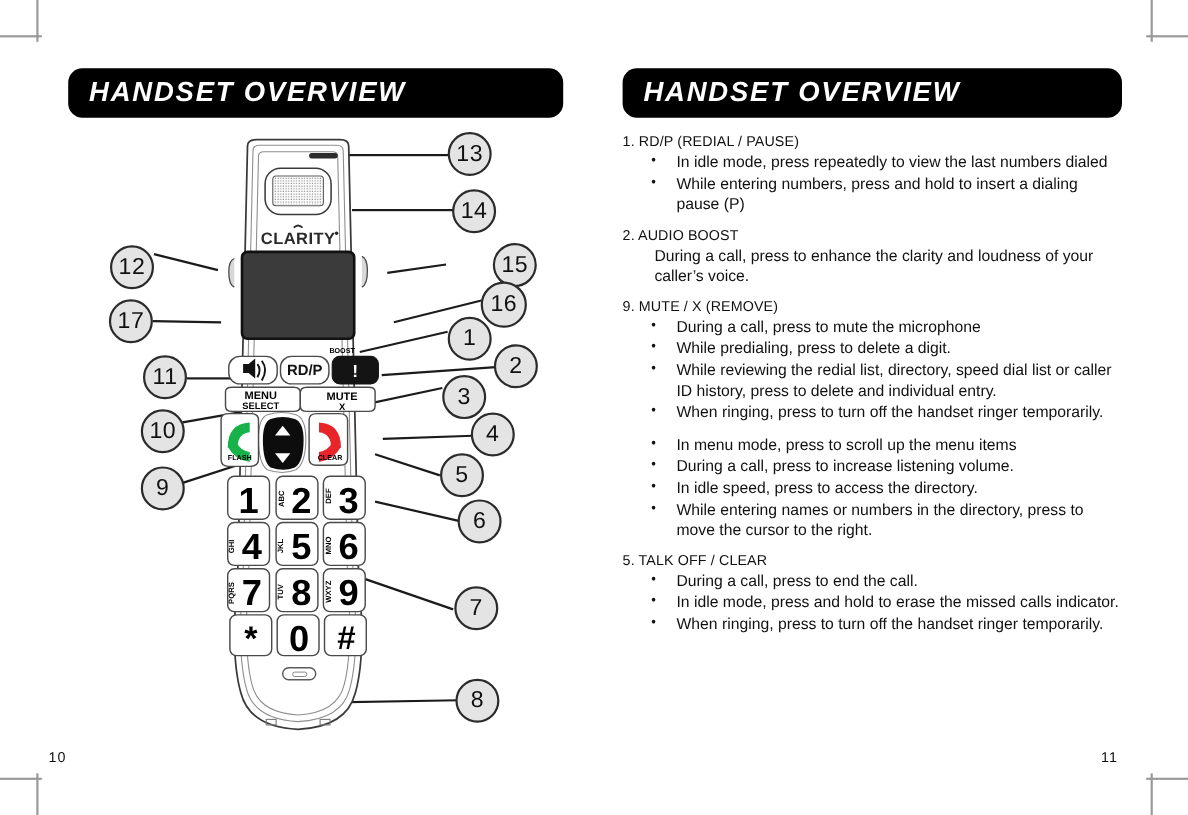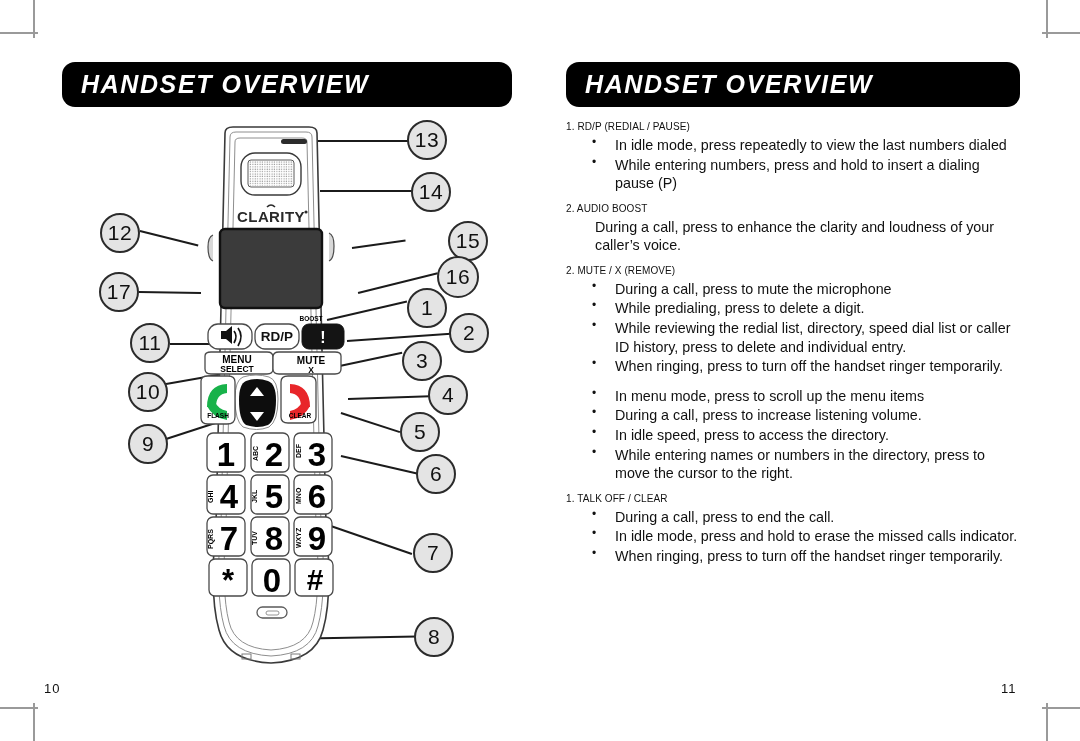--- a/index.html
+++ b/index.html
@@ -46,21 +46,21 @@
   
   .instructions{
     position:absolute;
     left:566px;top:122px;width:456px;
     font-size:14.3px;
     color:#111111;
     line-height:1.0;
   }
   .sec{margin-bottom:11px;}
   .sec-title{
-    font-size:10px;
+    font-size:13px;
     letter-spacing:.1px;
     margin-bottom:4px;
     white-space:nowrap;
     color:#111;
   }
   .bullets{list-style:none;margin:0;padding:0;}
   .bullets li{
     position:relative;
     padding-left:49px;
     margin-bottom:1px;
@@ -124,21 +124,21 @@
   <div class="crop h" style="left:0;top:707px;"></div>
   <div class="crop v" style="left:1046px;top:703px;"></div>
   <div class="crop h" style="left:1042px;top:707px;"></div>
 
   <div class="half left">
 
     <div class="hdr" style="left:62px;top:62px;width:450px;height:45px;">
       <div class="hdr-text">HANDSET OVERVIEW</div>
     </div>
 
-    <div class="callout" style="left:100px;top:213px;width:40px;height:40px;align-items:center;">
+    <div class="callout" style="left:100px;top:223px;width:40px;height:40px;align-items:center;">
       <span>12</span>
     </div>
     <div class="callout" style="left:99px;top:272px;width:40px;height:40px;">
       <span>17</span>
     </div>
     <div class="callout" style="left:130px;top:323px;width:40px;height:40px;">
       <span>11</span>
     </div>
     <div class="callout" style="left:128px;top:372px;width:40px;height:40px;">
       <span>10</span>
@@ -344,38 +344,38 @@
         <ul class="bullets">
           <li>In idle mode, press repeatedly to view the last numbers dialed</li>
           <li>While entering numbers, press and hold to insert a dialing pause (P)</li>
         </ul>
       </div>
       <div class="sec">
         <div class="sec-title">2. AUDIO BOOST</div>
         <div class="plain-para">During a call, press to enhance the clarity and loudness of your caller’s voice.</div>
       </div>
       <div class="sec">
-        <div class="sec-title">2. MUTE / X (REMOVE)</div>
+        <div class="sec-title">9. MUTE / X (REMOVE)</div>
         <ul class="bullets">
           <li>During a call, press to mute the microphone</li>
           <li>While predialing, press to delete a digit.</li>
           <li>While reviewing the redial list, directory, speed dial list or caller ID history, press to delete and individual entry.</li>
           <li>When ringing, press to turn off the handset ringer temporarily.</li>
         </ul>
       </div>
       <div class="sec">
         <ul class="bullets">
           <li>In menu mode, press to scroll up the menu items</li>
           <li>During a call, press to increase listening volume.</li>
           <li>In idle speed, press to access the directory.</li>
           <li>While entering names or numbers in the directory, press to move the cursor to the right.</li>
         </ul>
       </div>
       <div class="sec">
-        <div class="sec-title">1. TALK OFF / CLEAR</div>
+        <div class="sec-title">5. TALK OFF / CLEAR</div>
         <ul class="bullets">
           <li>During a call, press to end the call.</li>
           <li>In idle mode, press and hold to erase the missed calls indicator.</li>
           <li>When ringing, press to turn off the handset ringer temporarily.</li>
         </ul>
       </div>
     </div>
 
 </div>
 

